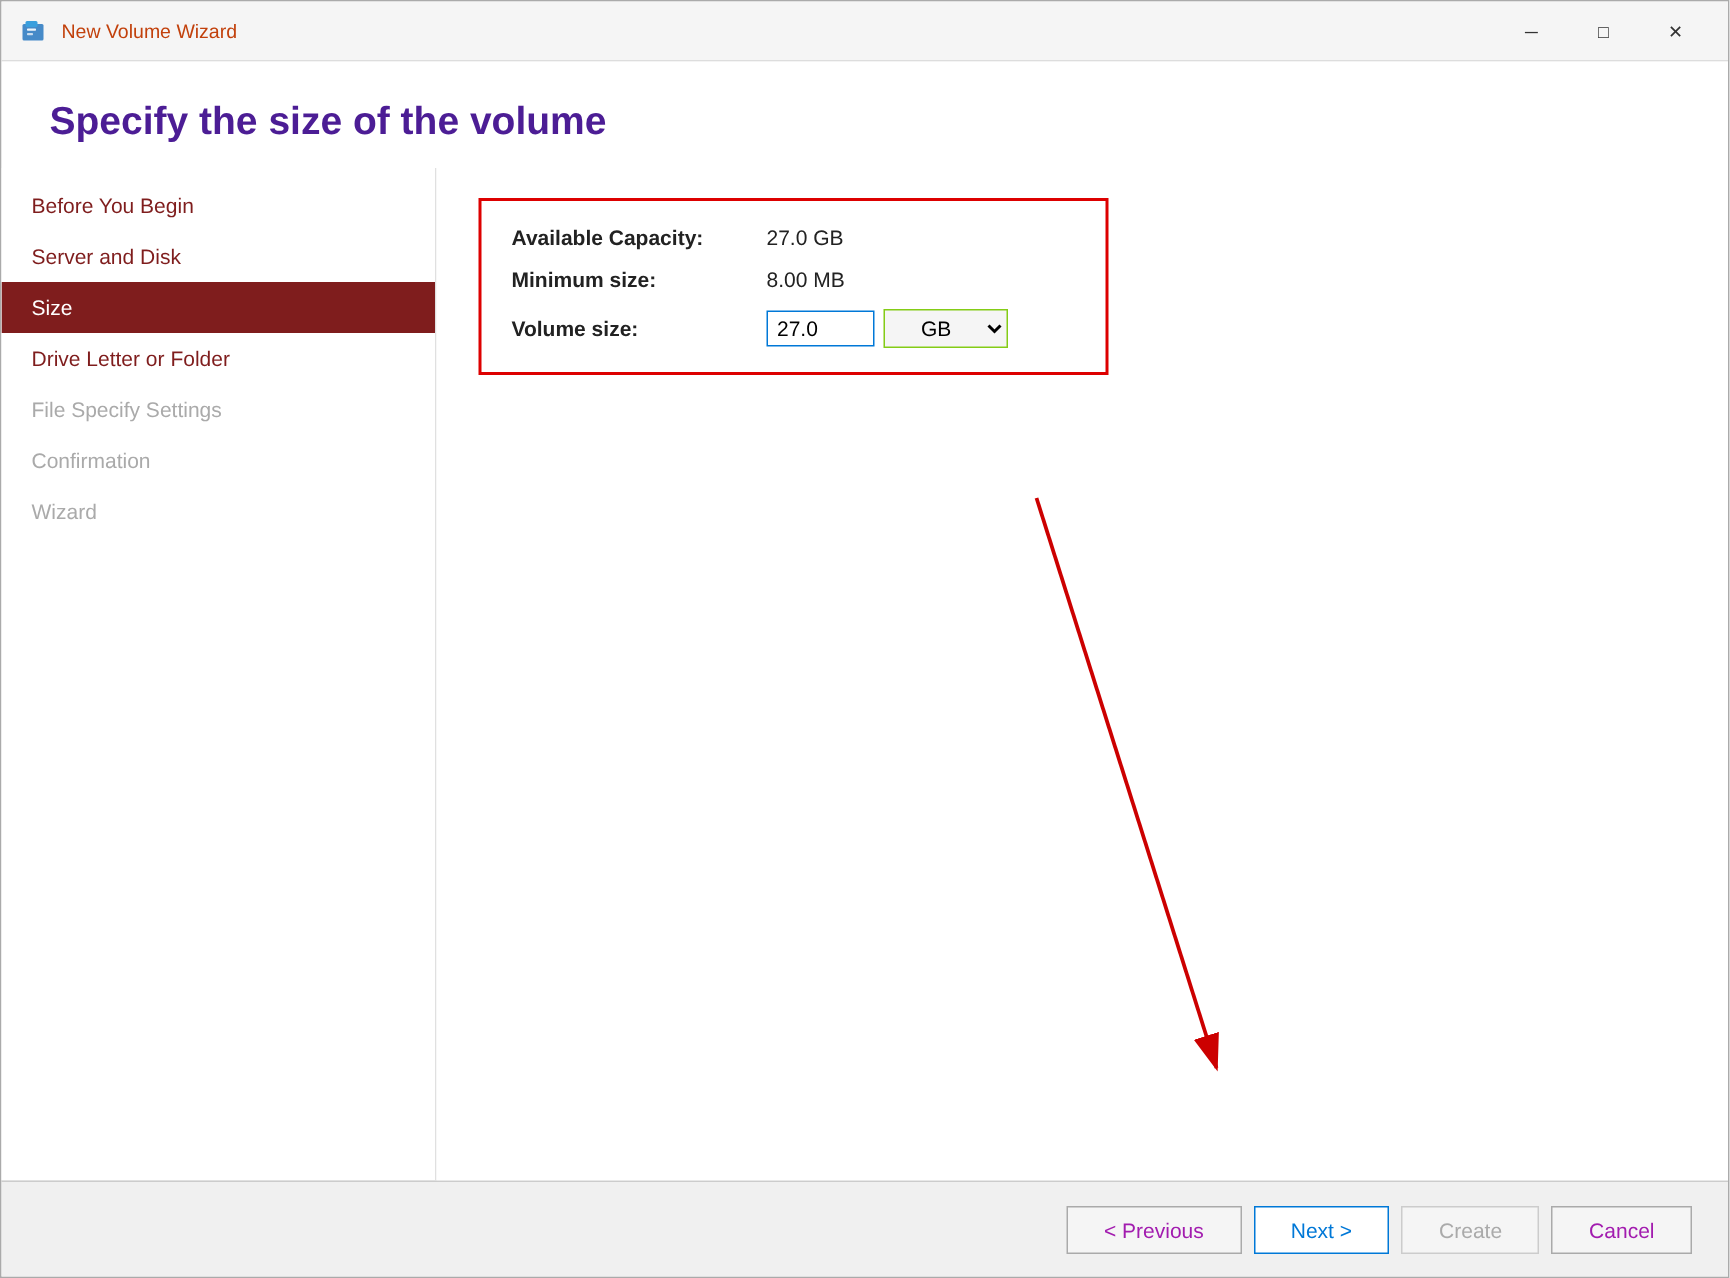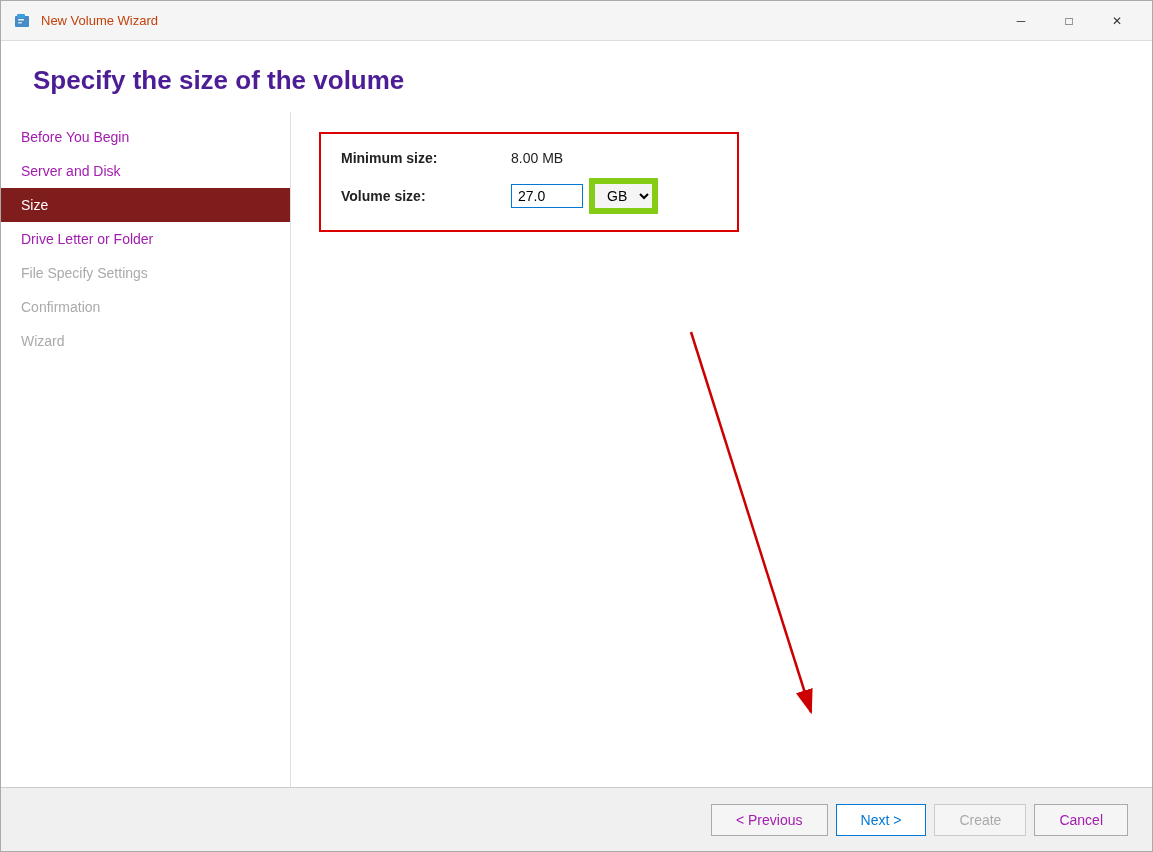--- a/index.html
+++ b/index.html
@@ -80,21 +80,21 @@
     .sidebar {
       width: 290px;
       flex-shrink: 0;
       padding: 8px 0;
       border-right: 1px solid #e0e0e0;
       background: #fff;
     }
     .sidebar-item {
       padding: 9px 20px;
       font-size: 14px;
-      color: #a21caf;
+      color: #7f1d1d;
       cursor: default;
     }
     .sidebar-item.active {
       background: #7f1d1d;
       color: #fff;
     }
     .sidebar-item.disabled {
       color: #aaa;
     }
 
@@ -133,22 +133,22 @@
     .volume-size-input {
       width: 72px;
       border: 1px solid #0078d7;
       padding: 3px 6px;
       font-size: 14px;
       outline: none;
       background: #fff;
     }
     .unit-select {
       margin-left: 6px;
-      border: 6px solid #84cc16;
-      padding: 3px 8px;
+      border: 1px solid #84cc16;
+      padding: 3px 20px;
       font-size: 14px;
       background: #f5f5f5;
       cursor: pointer;
     }
 
     
     .arrow-container {
       position: absolute;
       top: 200px;
       left: 340px;
@@ -237,20 +237,24 @@
       </div>
       <div class="sidebar-item disabled">
         <span>Wizard</span>
       </div>
     </div>
 
     <div class="content-area">
 
       
       <div class="info-box">
+        <div class="info-row">
+          <span class="info-label">Available Capacity:</span>
+          <span class="info-value">27.0 GB</span>
+        </div>
         <div class="info-row">
           <span class="info-label">Minimum size:</span>
           <span class="info-value">8.00 MB</span>
         </div>
         <div class="info-row">
           <span class="info-label">Volume size:</span>
           <input class="volume-size-input" type="text" value="27.0" style="">
           <select class="unit-select">
             <option>MB</option>
             <option selected="">GB</option>

